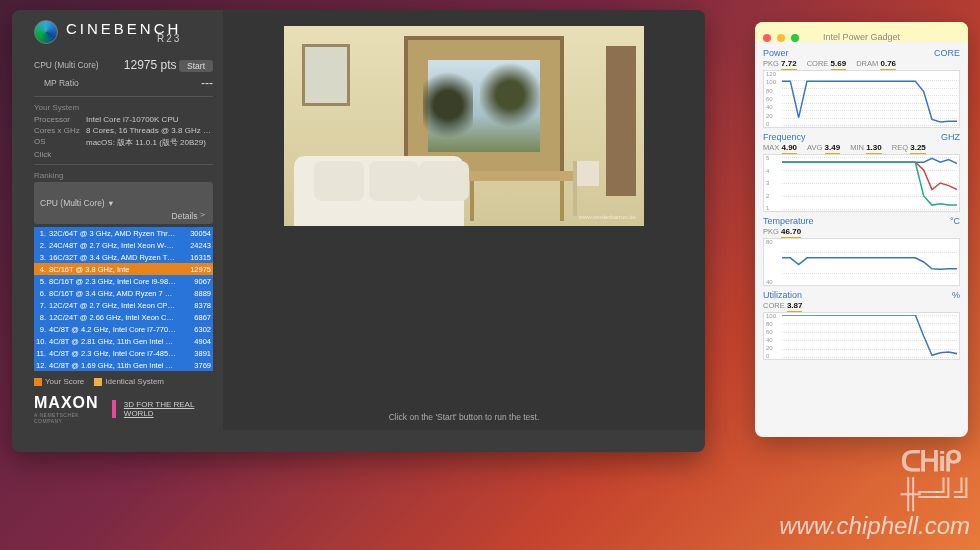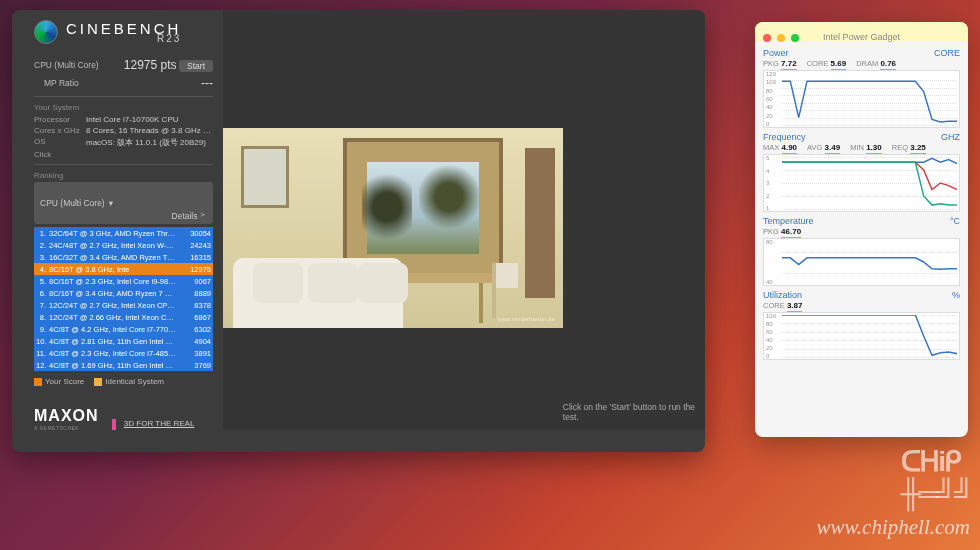--- a/index.html
+++ b/index.html
@@ -48,25 +48,25 @@
     .rank-list { font-size:7.5px; }
     .rank-row { display:flex; align-items:center; padding:1.5px 2px; gap:3px;}
     .rank-row.sel{ background:#2874d8; color:#fff;}
     .rank-row.hi { background:#e8841a; color:#fff;}
     .rank-idx{ width:10px; text-align:right;}
     .rank-spec{ flex:1; overflow:hidden; white-space:nowrap; text-overflow:ellipsis;}
     .rank-score{ width:32px; text-align:right;}
     .legend { display:flex; gap:10px; font-size:8px; margin-top:6px; color:#bbb;}
     .sw{ width:8px; height:8px; display:inline-block; margin-right:3px; vertical-align:middle;}
     .sw.o{background:#e8841a} .sw.y{background:#f0b048}
-    .maxon { display:flex; align-items:flex-end; gap:12px; margin-top:21px;}
+    .maxon { display:flex; align-items:center; gap:12px; margin-top:8px;}
     .maxon-logo{ font-weight:900; font-size:16px; color:#fff; letter-spacing:1px;}
     .maxon-sub{ font-size:5px; color:#888; letter-spacing:0.5px;}
     .maxon-tag{ font-size:8px; color:#ccc; border-left:4px solid #ec4899; padding-left:8px;text-decoration:underline;}
-    .main { flex:1; background:#353535; display:flex; flex-direction:row; align-items:center; justify-content:center; }
+    .main { flex:1; background:#353535; display:flex; flex-direction:column; align-items:center; justify-content:center; }
     .render { width:360px; height:200px; background:#d8d0b8; margin-top:16px; position:relative; overflow:hidden;}
     .render .wall{ position:absolute; inset:0; background:linear-gradient(180deg,#e8dfb8 0%,#d2c798 100%);}
     .render .window{ position:absolute; left:120px; top:10px; width:160px; height:140px; background:#b8a068; border:4px solid #8a7048;}
     .render .glass{ position:absolute; inset:20px; background:linear-gradient(180deg, #cfe0e8 0%, #a8c0c8 60%, #788858 100%);}
     .render .tree{position:absolute;left:-5px;top:5px;width:50px;height:80px;background:radial-gradient(circle,#3a4028 30%,transparent 70%);}
     .render .tree2{position:absolute;right:0;top:0;width:60px;height:70px;background:radial-gradient(circle,#485030 30%,transparent 70%);}
     .render .wall-pic{position:absolute;left:18px;top:18px;width:48px;height:62px;background:#d8d8c8;border:3px solid #9a8860;}
     .render .sofa{position:absolute;left:10px;bottom:0;width:170px;height:70px;background:#f0ece2;border-radius:10px 10px 0 0;}
     .render .cushion{position:absolute;width:50px;height:40px;background:#e8e4d8;border-radius:8px;bottom:25px;}
     .render .table{position:absolute;right:70px;bottom:45px;width:110px;height:10px;background:#c4a870;}
@@ -94,21 +94,21 @@
     .pg-stats{ display:flex; gap:10px; font-size:8px; margin-bottom:2px;}
     .pg-stats span{ white-space:nowrap;}
     .pg-stats .sk{ color:#888; font-size:7.5px;}
     .pg-stats .sv{ color:#111; font-weight:600; border-bottom:1px solid #d0b020; padding-bottom:1px;}
     .chart{ width:100%; height:58px; background:#fff; border:1px solid #ddd; position:relative;}
     .chart.sm{height:48px;}
     .chart .axis{ position:absolute; left:2px; top:0; bottom:0; display:flex; flex-direction:column; justify-content:space-between; font-size:6px; color:#999;}
     .chart .grid{ position:absolute; left:18px; right:2px; top:2px; bottom:2px;}
     .chart .gridline{ position:absolute; left:0; right:0; border-top:1px dotted #e0e0e0;}
     .chart svg{position:absolute;left:18px;right:2px;top:2px;bottom:2px;width:calc(100% - 20px);height:calc(100% - 4px);}
-    .watermark{position:absolute;right:10px;bottom:10px;color:rgba(255,255,255,.7);font-size:21px;font-style:italic;font-family:Liberation Serif, serif;}
+    .watermark{position:absolute;right:10px;bottom:10px;color:rgba(255,255,255,.7);font-size:24px;font-style:italic;}
     .chiphell{position:absolute;right:8px;bottom:40px;font-size:28px;font-weight:900;color:rgba(255,255,255,.6);letter-spacing:-2px;}
   </style>
 </head>
 <body>
 
 <div class="cine-window">
   <div class="cine-body">
     <div class="sidebar">
       <div class="logo-row">
         <div class="c4d-ico"></div>

